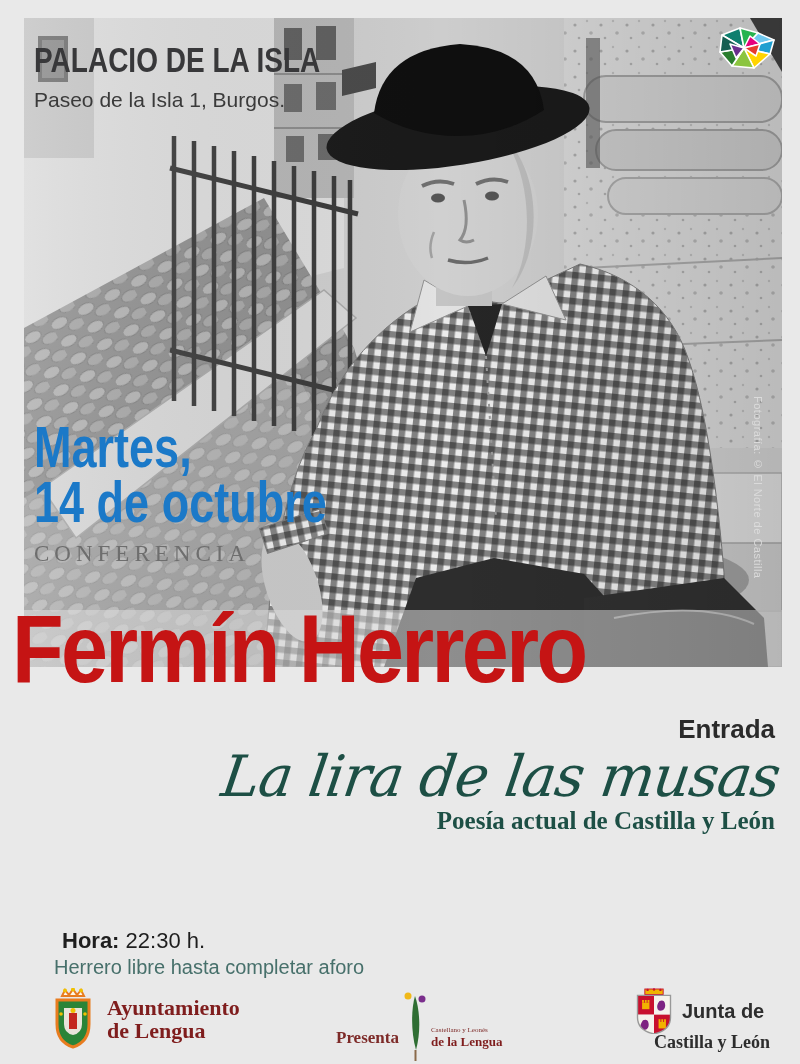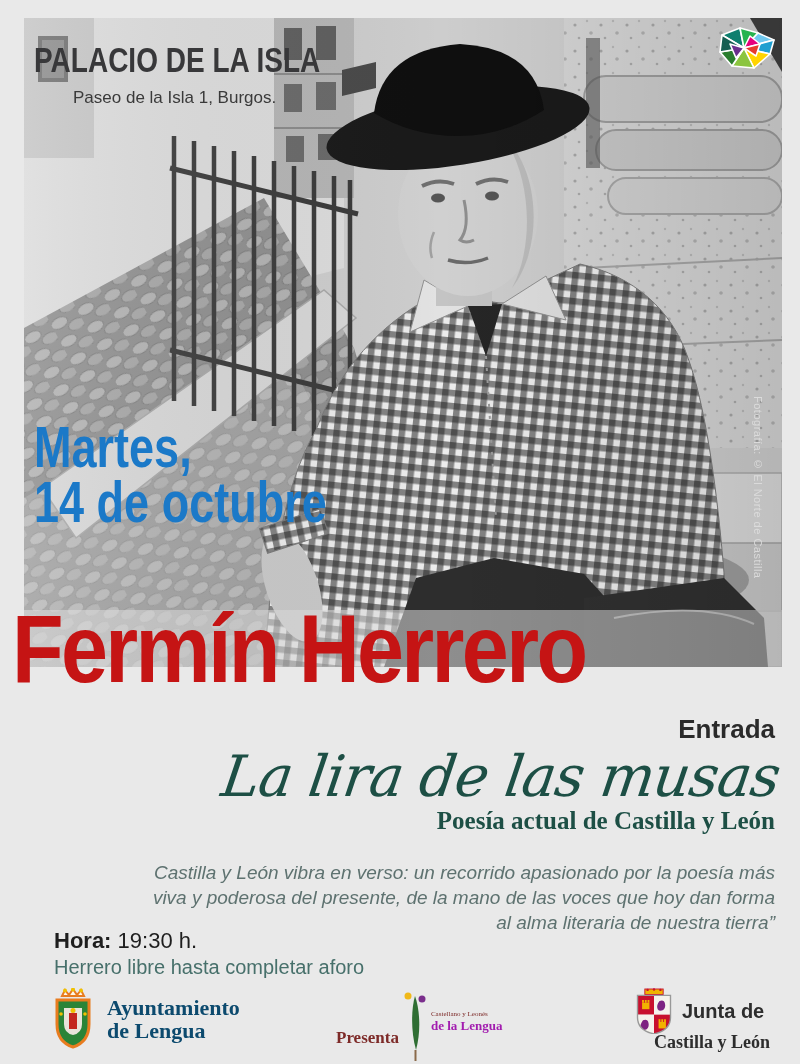--- a/index.html
+++ b/index.html
@@ -8,21 +8,21 @@
     overflow:hidden;font-family:"Liberation Sans",sans-serif;
   }
   .photo{position:absolute;left:24px;top:18px;width:758px;height:649px;overflow:hidden;}
   .photo svg{display:block;width:100%;height:100%;}
 
   .palacio-name{
     position:absolute;left:34px;top:40px;font-size:35px;font-weight:bold;
     color:#38383a;letter-spacing:0;transform:scaleX(.8);transform-origin:left top;
     white-space:nowrap;
   }
-  .palacio-address{position:absolute;left:34px;top:88px;font-size:17px;color:#3a3a3a;white-space:nowrap;margin-left:39px;}
+  .palacio-address{position:absolute;left:34px;top:88px;font-size:21px;color:#3a3a3a;white-space:nowrap;}
 
   .event-logo{position:absolute;left:716px;top:26px;width:62px;height:46px;}
 
   .date-block{
     position:absolute;left:34px;top:420px;color:#1b79c8;font-weight:bold;
     font-size:57px;line-height:.96;transform:scaleX(.79);transform-origin:left top;
     white-space:nowrap;
   }
   .category{
     position:absolute;left:34px;top:541px;font-family:"Liberation Serif",serif;
@@ -47,31 +47,31 @@
   .lira-title span{display:inline-block;transform:skewX(-8deg);transform-origin:right bottom;}
   .subtitle{
     font-family:"Liberation Serif",serif;font-weight:bold;font-size:25px;
     color:#1d4f45;
   }
   .quote{
     margin-top:25px;font-style:italic;font-size:19px;color:#5e7270;line-height:1.33;
   }
 
   .hora{position:absolute;left:54px;top:928px;font-size:22px;color:#1e1e1e;}
-  .hora .lbl{font-weight:bold;}
+  .hora .lbl{font-weight:bold;margin-left:8px;}
   .admission{position:absolute;left:54px;top:956px;font-size:20px;color:#47706b;}
 
   .footer-ayto{position:absolute;left:52px;top:988px;display:flex;align-items:center;gap:13px;}
-  .ayto-text{font-family:"Liberation Serif",serif;font-size:22px;color:#0c4a6e;line-height:1.06;font-weight:600;}
+  .ayto-text{font-family:"Liberation Serif",serif;font-size:22px;color:#7f1d1d;line-height:1.06;font-weight:600;}
 
   .footer-inst{position:absolute;left:336px;top:990px;display:flex;align-items:flex-end;gap:5px;}
   .inst-name{font-family:"Liberation Serif",serif;font-weight:bold;font-size:17px;color:#7d2a28;margin-bottom:14px;}
-  .inst-right{margin-bottom:28px;}
+  .inst-right{margin-bottom:12px;}
   .inst-line1{font-family:"Liberation Serif",serif;font-size:7px;color:#7d2a28;}
-  .inst-line2{font-family:"Liberation Serif",serif;font-size:13px;font-weight:bold;color:#a21caf;}
+  .inst-line2{font-family:"Liberation Serif",serif;font-size:13px;font-weight:bold;color:#7f1d1d;}
 
   .footer-junta{position:absolute;left:632px;top:988px;width:160px;}
   .junta-row{display:flex;align-items:center;gap:6px;}
   .junta-l1{font-size:20px;font-weight:bold;color:#2d2d2d;}
   .junta-l2{font-size:18px;font-weight:bold;color:#2d2d2d;text-align:center;margin-top:-2px;font-family:Liberation Serif, serif;}
 </style>
 </head>
 <body>
 
 <div class="poster">
@@ -205,35 +205,35 @@
         <polygon points="28,22 44,18 40,30" fill="#e63a2e"></polygon>
         <polygon points="28,22 20,32 14,18" fill="#6a2e8c"></polygon>
       </g>
     </svg>
   </div>
 
   <div class="date-block">
     <div>Martes,</div>
     <div>14 de octubre</div>
   </div>
+  <div class="category">CONFERENCIA</div>
 
   <div class="speaker">Fermín Herrero</div>
 
   <div class="photo-credit">Fotografía: © El Norte de Castilla</div>
 
   <div class="right-col">
     <div class="presents">Entrada</div>
     <div class="lira-title"><span>La lira de las musas</span></div>
     <div class="subtitle">Poesía actual de Castilla y León</div>
-    <div class="quote">Castilla y León vibra en verso: un recorrido apasionado por la poesía más viva y poderosa del presente, de la mano de las voces que hoy dan forma al alma literaria de nuestra tierra”</div>
   </div>
 
   <div class="hora">
     <span class="lbl">Hora:</span>
-    <span>19:30 h.</span>
+    <span>22:30 h.</span>
   </div>
   <div class="admission">Herrero libre hasta completar aforo</div>
 
   <div class="footer-ayto">
     <svg width="42" height="62" viewBox="0 0 42 62">
       <path d="M 10 8 L 13 2 L 17 7 L 21 1 L 25 7 L 29 2 L 32 8 Z" fill="#fff8e8" stroke="#e87c1f" stroke-width="2"></path>
       <circle cx="13" cy="2.5" r="2" fill="#f0c000"></circle>
       <circle cx="21" cy="1.5" r="2" fill="#f0c000"></circle>
       <circle cx="29" cy="2.5" r="2" fill="#f0c000"></circle>
       <path d="M 5 12 H 37 V 36 Q 37 54 21 59 Q 5 54 5 36 Z" fill="#2a8437" stroke="#e87c1f" stroke-width="3"></path>

